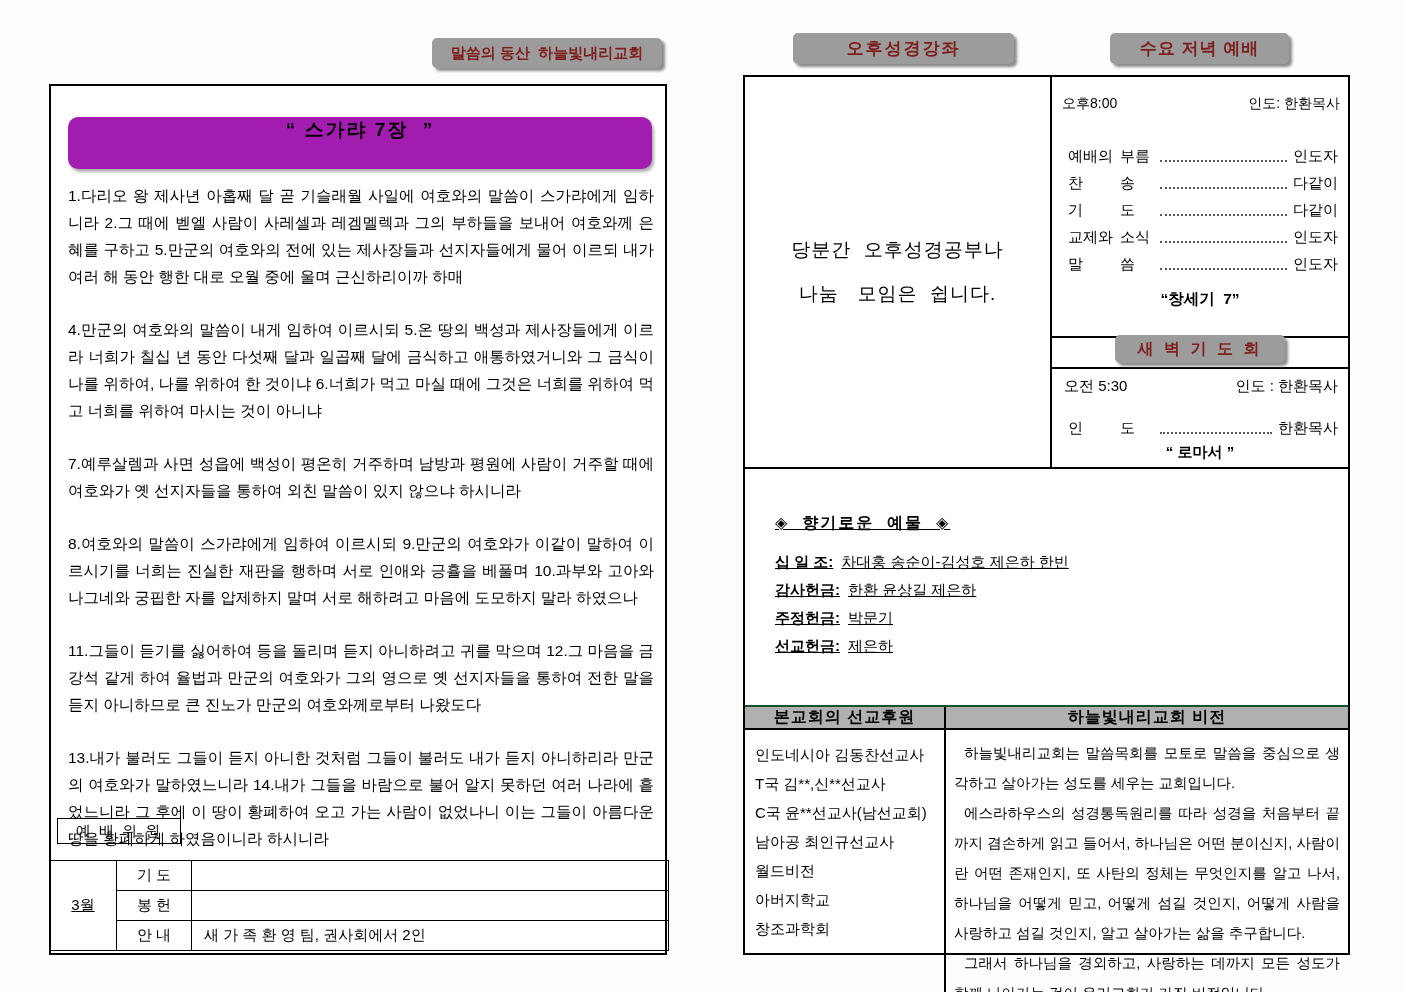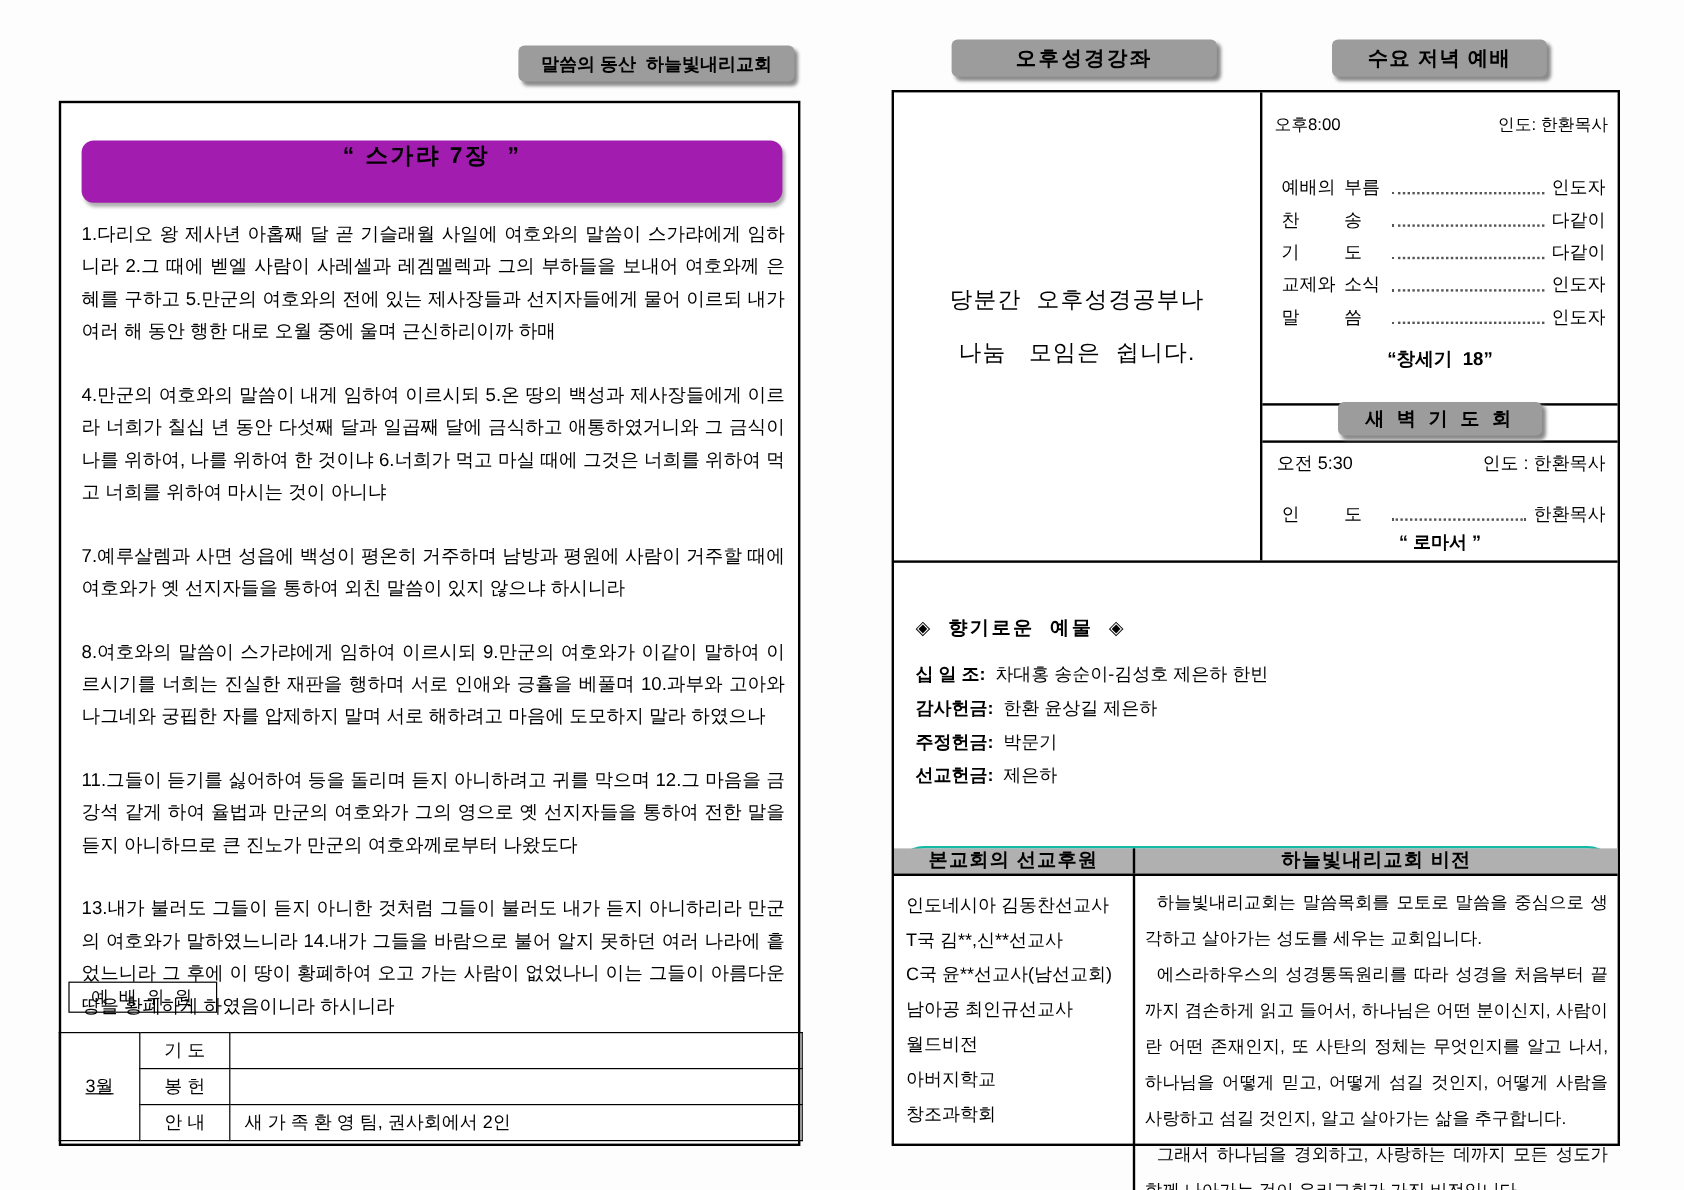--- a/index.html
+++ b/index.html
@@ -9,21 +9,21 @@
     font-family:"Liberation Sans","DejaVu Sans",sans-serif;
   }
   .page{position:absolute;border:2px solid #000;background:#fff;box-sizing:border-box;}
   #left-page{left:49px;top:84px;width:618px;height:871px;}
   #right-page{left:743px;top:75px;width:607px;height:880px;}
 
   
   .tag{
     position:absolute;background:#9c9c9c;border-radius:5px;
     box-shadow:3px 3px 3px #8a8a8a;display:flex;align-items:center;justify-content:center;
-    font-weight:bold;color:#000000;white-space:pre;
+    font-weight:bold;color:#7f1d1d;white-space:pre;
   }
   #tag-left{left:432px;top:38px;width:230px;height:30px;font-size:15px;}
   #tag-afternoon{left:793px;top:33px;width:221px;height:31px;font-size:17px;letter-spacing:2px;}
   #tag-wednesday{left:1110px;top:33px;width:179px;height:31px;font-size:17px;letter-spacing:1px;}
 
   
   .title-box{
     position:absolute;left:17px;top:31px;width:584px;height:52px;background:#a21caf;
     border-radius:10px;box-shadow:2px 3px 3px #b0b0b0;
     display:flex;align-items:flex-start;justify-content:center;
@@ -57,28 +57,28 @@
   .oc2{min-width:34px;white-space:pre;}
   .dots{flex:1;border-bottom:2px dotted #555;margin:8px 6px 0;}
   .svc-scripture{position:absolute;top:212px;left:0;right:0;text-align:center;font-weight:bold;font-size:15.5px;white-space:pre;}
   .dawn-band{position:absolute;top:259px;left:0;right:0;height:29px;border-top:2px solid #000;border-bottom:2px solid #000;}
   #tag-dawn{left:50%;transform:translateX(-50%);top:-3px;width:170px;height:28px;font-size:16px;letter-spacing:3px;}
   .dawn-head{position:absolute;top:300px;left:12px;right:10px;display:flex;justify-content:space-between;font-size:15px;}
   .dawn-order{position:absolute;top:338px;left:16px;right:10px;}
   .dawn-scripture{position:absolute;top:366px;left:0;right:0;text-align:center;font-weight:bold;font-size:15px;white-space:pre;}
 
   
-  .offerings{position:absolute;left:4px;top:394px;width:100%;height:234px;box-sizing:border-box;padding:42px 10px 17px 14px;}
+  .offerings{position:absolute;left:16px;top:394px;width:100%;height:234px;box-sizing:border-box;padding:42px 10px 17px 14px;text-decoration:underline;}
   .off-title{font-size:16px;font-weight:bold;letter-spacing:2px;margin-bottom:14px;white-space:pre;}
   .off-row{font-size:15px;height:28px;display:flex;align-items:center;}
   .off-label{font-weight:bold;margin-right:8px;white-space:pre;}
 
   
   .bottom-table{position:absolute;left:0;top:628px;width:100%;bottom:0;display:flex;flex-direction:column;
-    border-top:2px solid #14b8a6;box-sizing:border-box;border-radius:25px;}
+    border-top:2px solid #14532d;box-sizing:border-box;}
   .bt-header{display:flex;height:30px;background:#b0b0b0;border-bottom:2px solid #000;font-weight:bold;font-size:16px;}
   .bt-h1{width:201px;border-right:2px solid #000;box-sizing:border-box;display:flex;align-items:center;justify-content:center;letter-spacing:1px;}
   .bt-h2{flex:1;display:flex;align-items:center;justify-content:center;letter-spacing:1px;}
   .bt-body{flex:1;display:flex;}
   .bt-c1{width:201px;border-right:2px solid #000;box-sizing:border-box;padding:10px 4px 0 10px;font-size:15px;line-height:29px;}
   .bt-c2{flex:1;box-sizing:border-box;padding:8px 8px 0 8px;font-size:14.5px;line-height:30px;
     text-align:justify;word-break:break-all;}
   .bt-c2 p{margin:0;text-indent:10px;}
 </style>
 </head>
@@ -162,21 +162,21 @@
           <span>인도자</span>
         </div>
         <div class="order-row">
           <span class="oc1">말</span>
           <span class="oc2">씀</span>
           <span class="dots"></span>
           <span>인도자</span>
         </div>
       </div>
 
-      <div class="svc-scripture">“창세기  18”</div>
+      <div class="svc-scripture">“창세기  7”</div>
 
       <div class="dawn-band">
         <div class="tag" id="tag-dawn">새 벽 기 도 회</div>
       </div>
 
       <div class="dawn-head">
         <span>오전 5:30</span>
         <span>인도 : 한환목사</span>
       </div>
 

